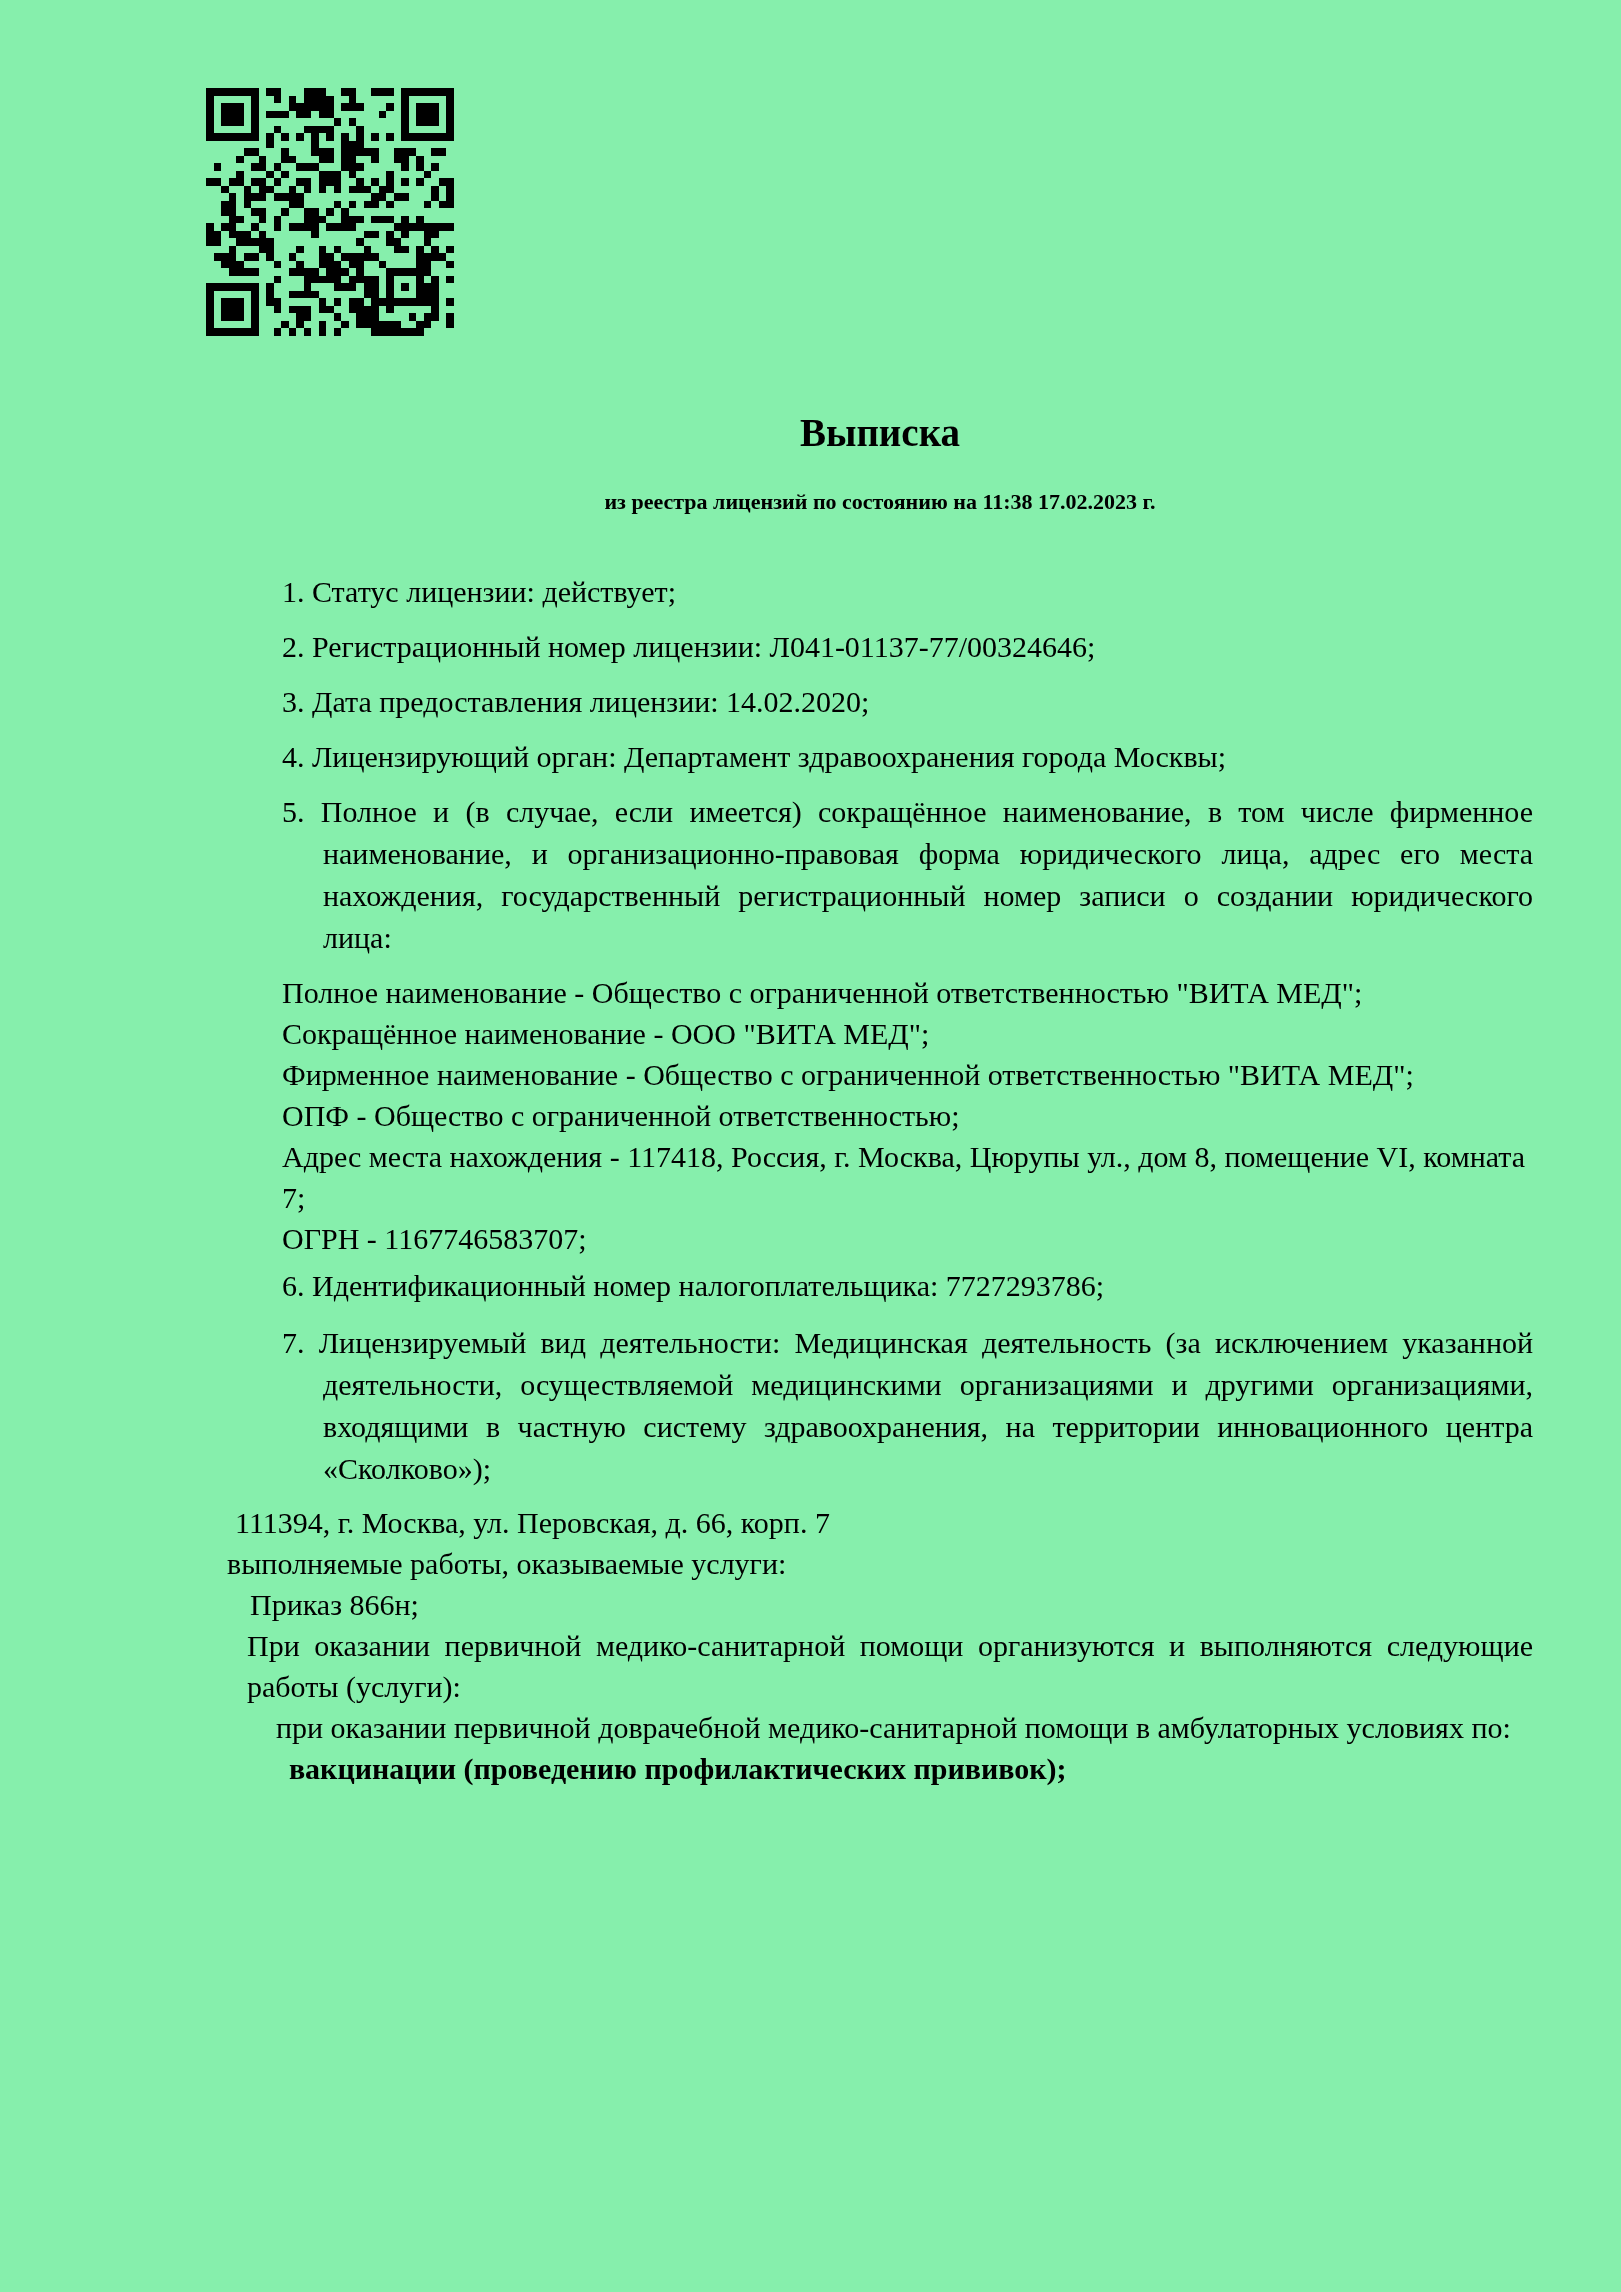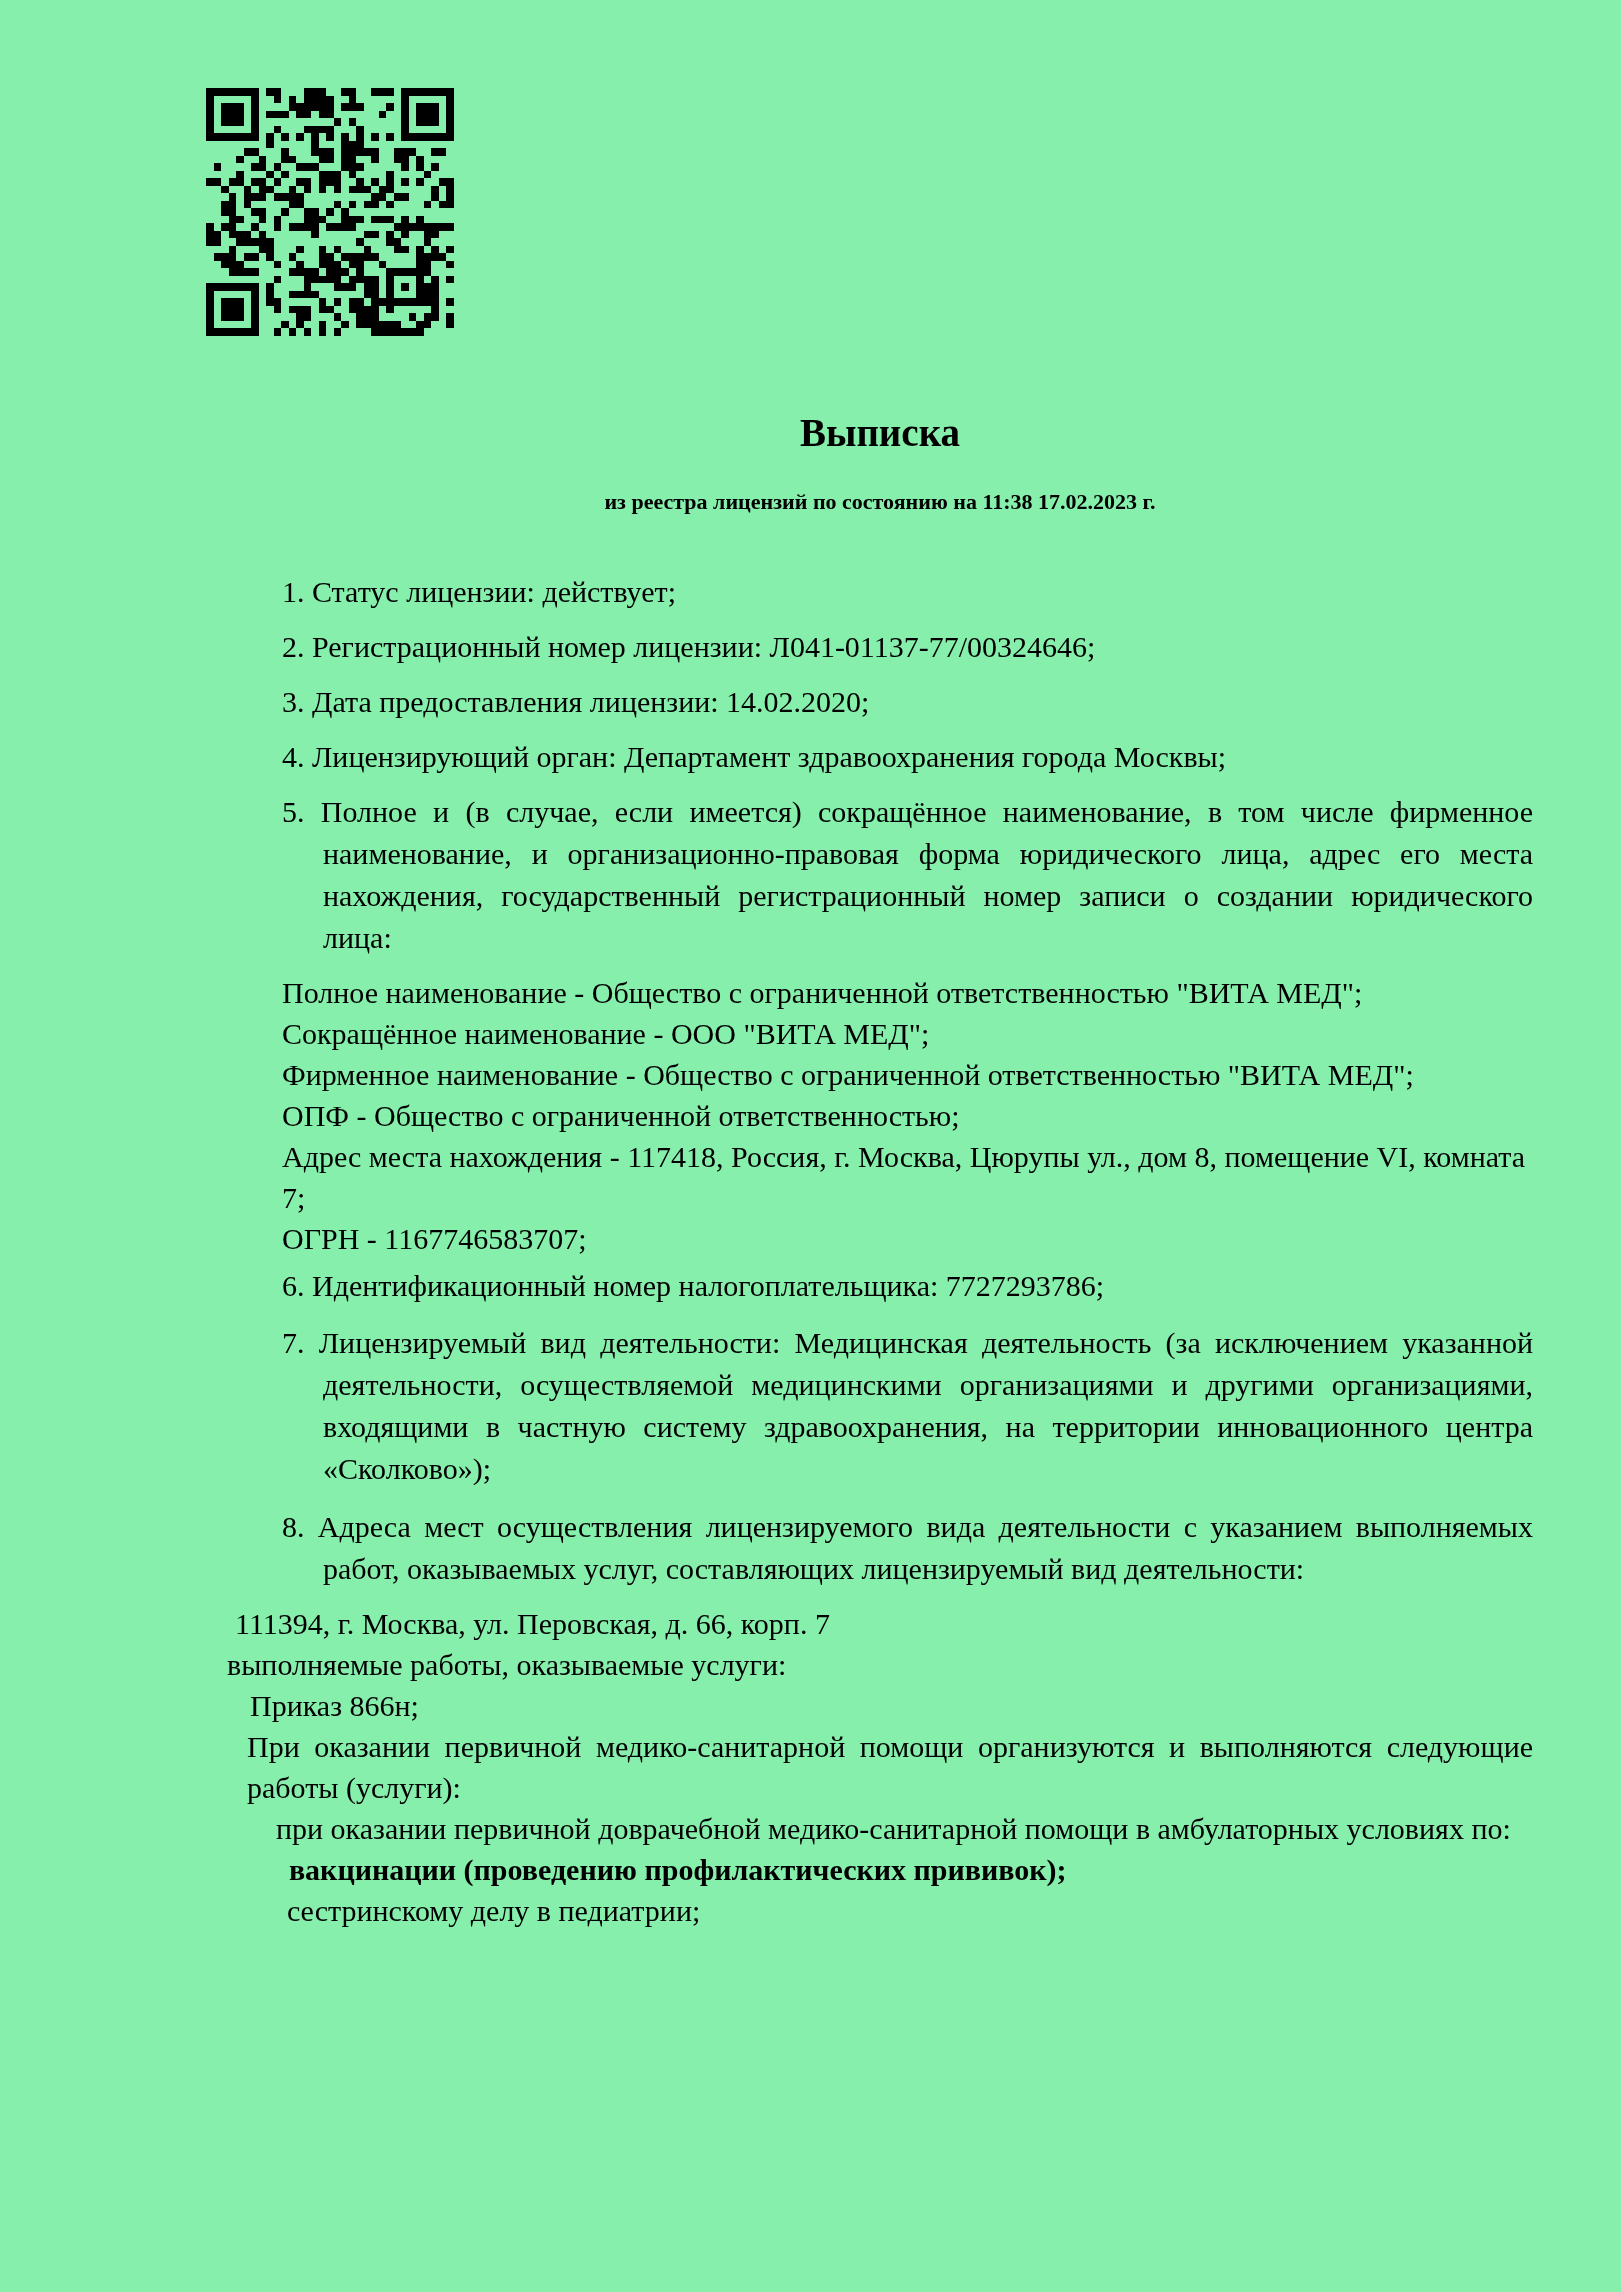--- a/index.html
+++ b/index.html
@@ -572,27 +572,25 @@
       <p>Полное наименование - Общество с ограниченной ответственностью "ВИТА МЕД";</p>
       <p>Сокращённое наименование - ООО "ВИТА МЕД";</p>
       <p>Фирменное наименование - Общество с ограниченной ответственностью "ВИТА МЕД";</p>
       <p>ОПФ - Общество с ограниченной ответственностью;</p>
       <p>Адрес места нахождения - 117418, Россия, г. Москва, Цюрупы ул., дом 8, помещение VI, комната 7;</p>
       <p>ОГРН - 1167746583707;</p>
     </div>
 
     <p class="item gap6">6. Идентификационный номер налогоплательщика: 7727293786;</p>
     <p class="item just gap15">7. Лицензируемый вид деятельности: Медицинская деятельность (за исключением указанной деятельности, осуществляемой медицинскими организациями и другими организациями, входящими в частную систему здравоохранения, на территории инновационного центра «Сколково»);</p>
-    <p class="item just gap17">8. Адреса мест осуществления лицензируемого вида деятельности с указанием выполняемых работ, оказываемых услуг, составляющих лицензируемый вид деятельности:</p>
 
     <div class="addr">
       <p class="address">111394, г. Москва, ул. Перовская, д. 66, корп. 7</p>
       <p class="works">выполняемые работы, оказываемые услуги:</p>
       <p class="order">Приказ 866н;</p>
       <p class="para1">При оказании первичной медико-санитарной помощи организуются и выполняются следующие работы (услуги):</p>
       <p class="para2">при оказании первичной доврачебной медико-санитарной помощи в амбулаторных условиях по:</p>
       <p class="svc1">вакцинации (проведению профилактических прививок);</p>
-      <p class="svc2">сестринскому делу в педиатрии;</p>
     </div>
 
   </div>
 </div>
 
 
 </body></html>

